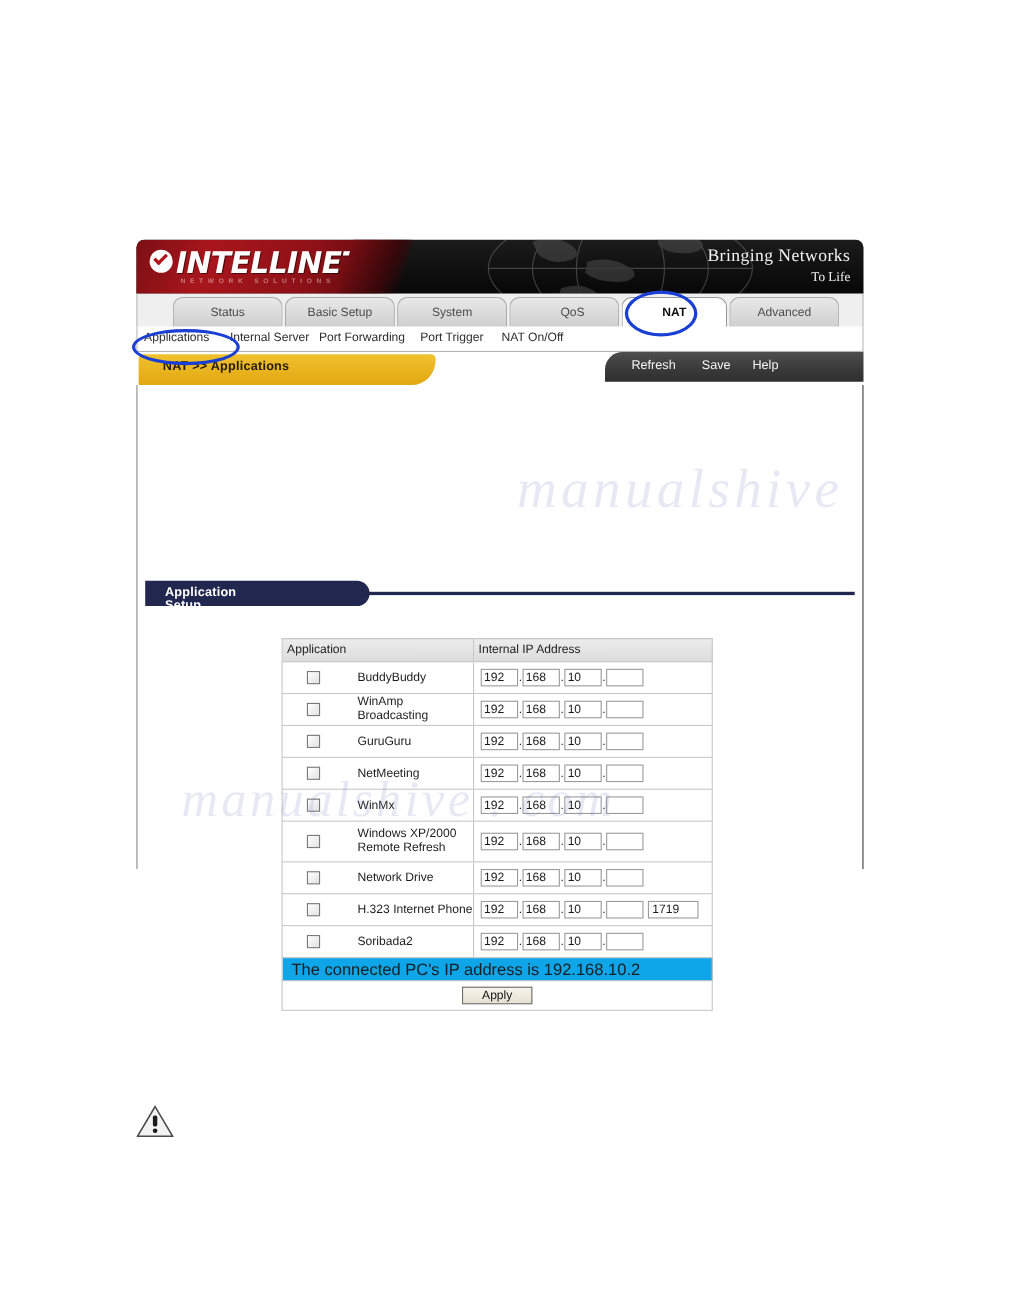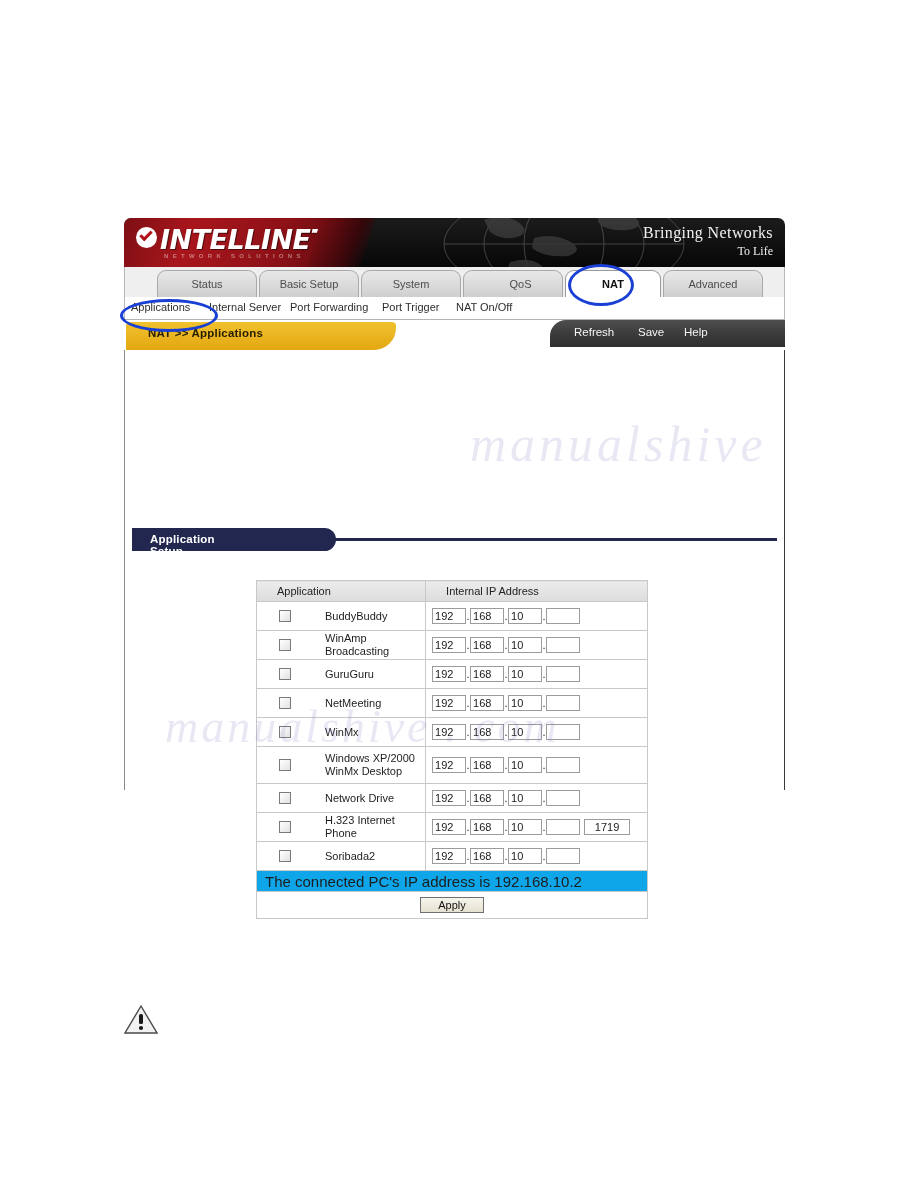--- a/index.html
+++ b/index.html
@@ -270,21 +270,21 @@
     border: 1px solid #c8c8c8;
     padding: 0;
     vertical-align: middle;
   }
   .app-table thead th {
     background: #e3e3e3;
     background: linear-gradient(180deg,#ececec 0%,#dcdcdc 100%);
     font-weight: normal;
     text-align: left;
     height: 20px;
-    padding-left: 20px;
+    padding-left: 4px;
     font-size: 11px;
     color: #222222;
   }
   .col-app { width: 176px; }
   .col-ip  { width: 214px; }
 
   .cell-app {
     height: 28px;
     padding-left: 22px !important;
     position: relative;
@@ -337,21 +337,20 @@
     height: 16px;
     line-height: 15px;
     border: 1px solid #9b9b9b;
     background: #ffffff;
     font-size: 11px;
     color: #1a1a1a;
     padding: 0 3px;
     margin-left: 4px;
     box-sizing: border-box;
     vertical-align: middle;
-    text-align: center;
   }
   .mcast-note {
     padding-left: 8px !important;
     font-size: 11px;
     height: 24px;
   }
   .status-note {
     background: #0ea5e9;
     height: 20px;
     padding-left: 8px !important;
@@ -524,21 +523,21 @@
             <span class="app-name">WinMx</span>
           </td>
           <td class="cell-ip">
             <span class="oct">192</span><span class="dot">.</span><span class="oct">168</span><span class="dot">.</span><span class="oct">10</span><span class="dot">.</span><span class="oct blank"></span>
           </td>
         </tr>
 
         <tr>
           <td class="cell-app two-line">
             <span class="chk"></span>
-            <span class="app-name"><span>Windows XP/2000</span><br><span>WinMx Desktop</span></span>
+            <span class="app-name"><span>Windows XP/2000</span><br><span>Remote Refresh</span></span>
           </td>
           <td class="cell-ip">
             <span class="oct">192</span><span class="dot">.</span><span class="oct">168</span><span class="dot">.</span><span class="oct">10</span><span class="dot">.</span><span class="oct blank"></span>
           </td>
         </tr>
 
         <tr>
           <td class="cell-app">
             <span class="chk"></span>
             <span class="app-name">Network Drive</span>

